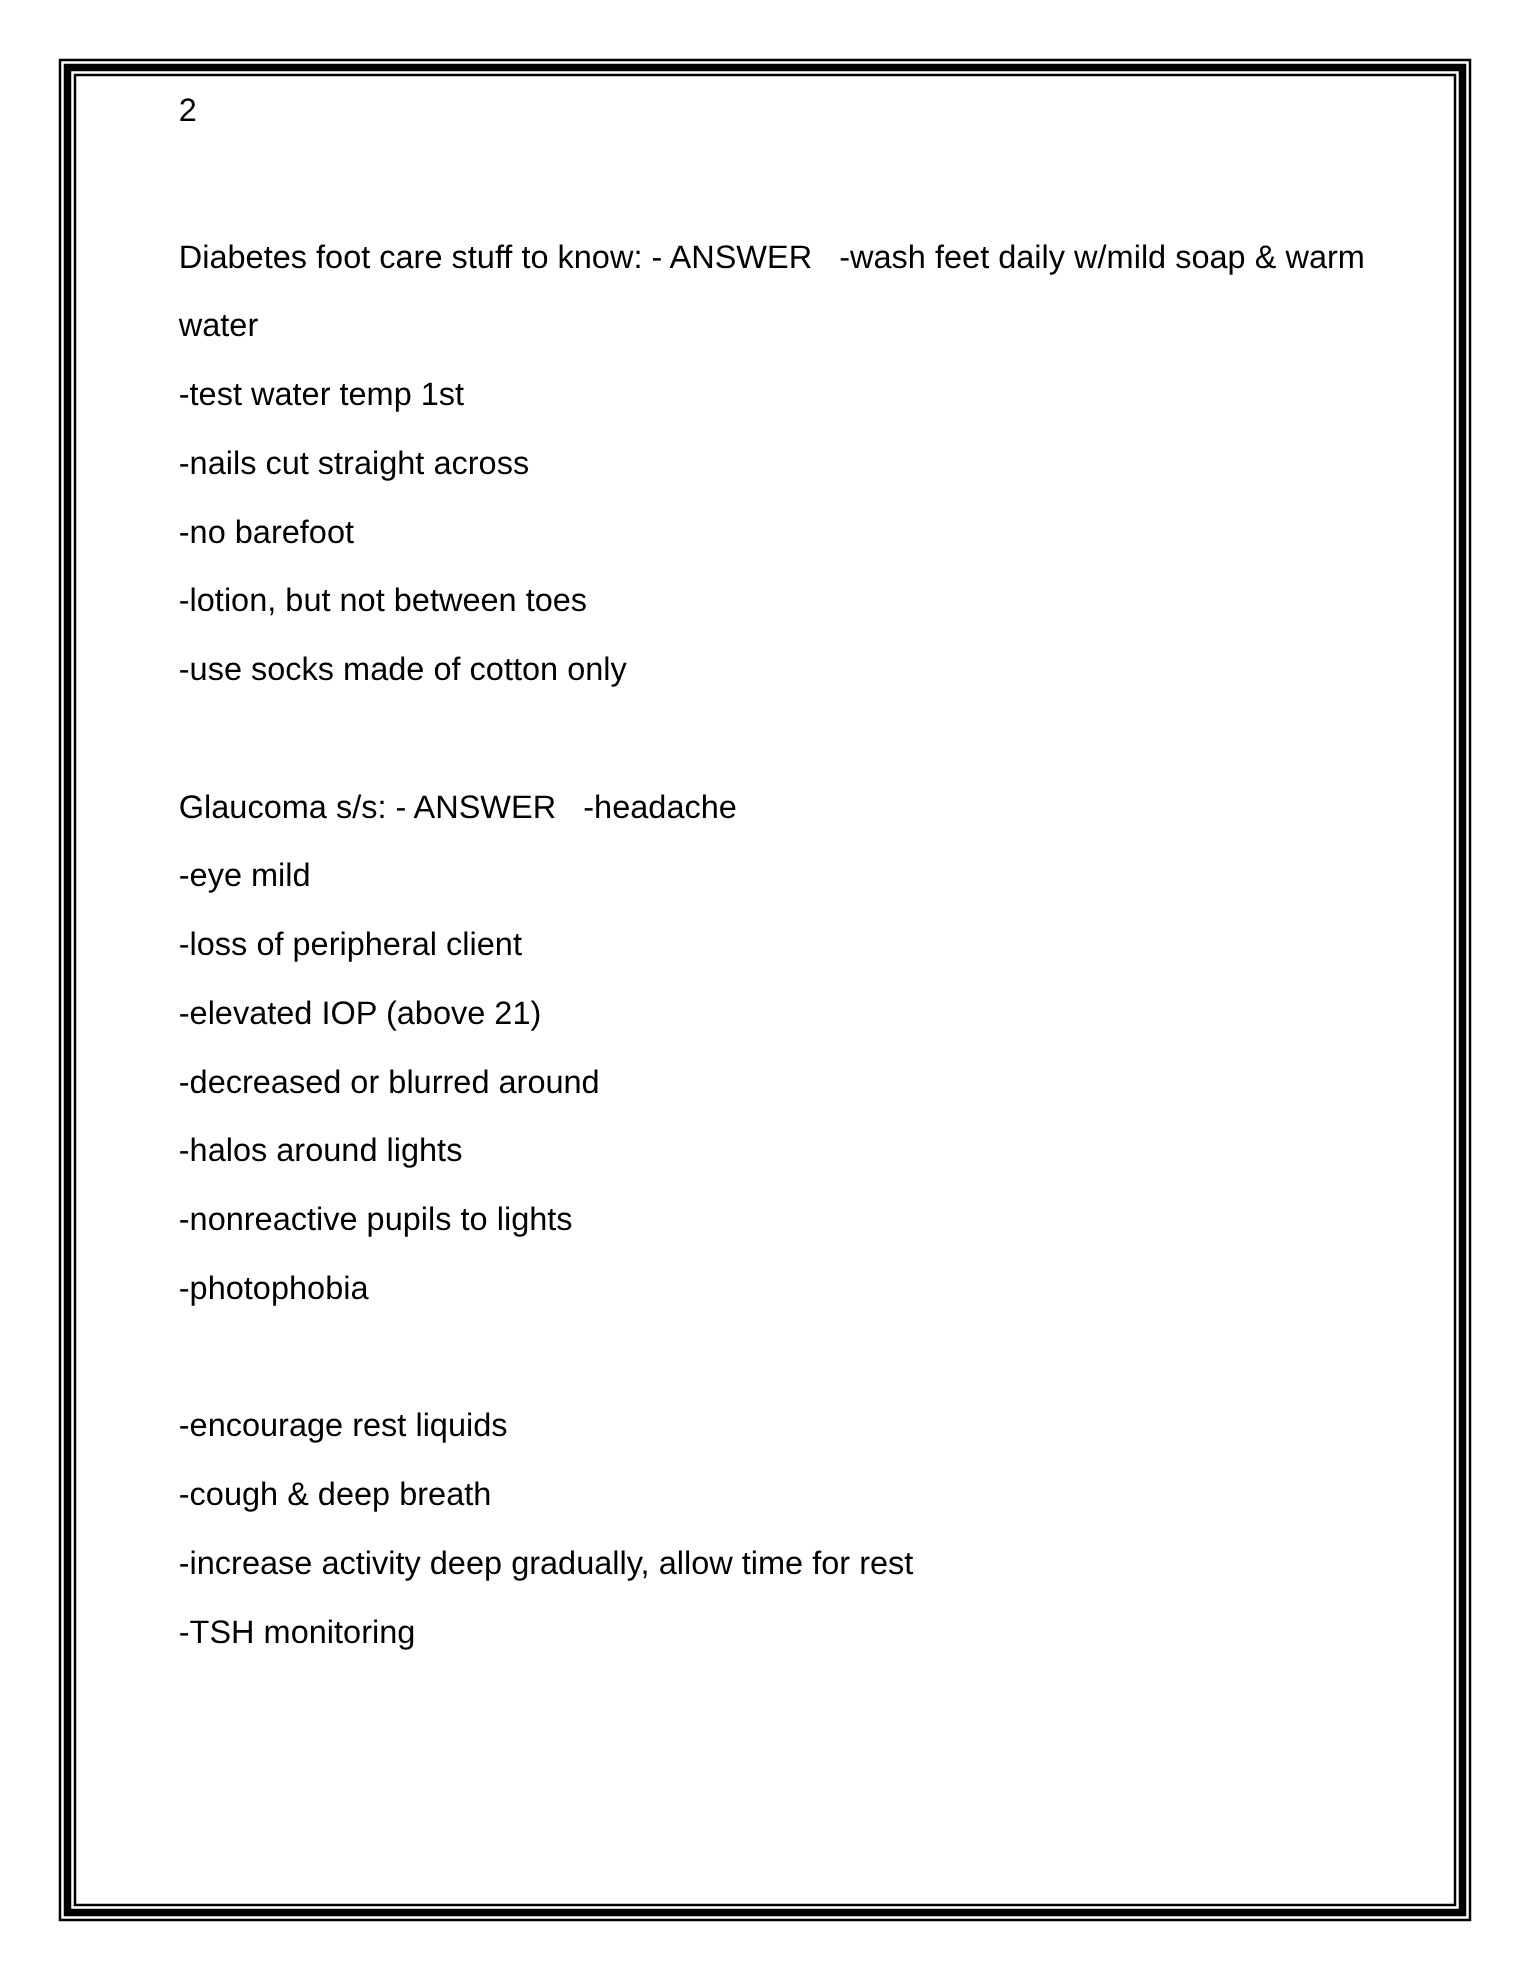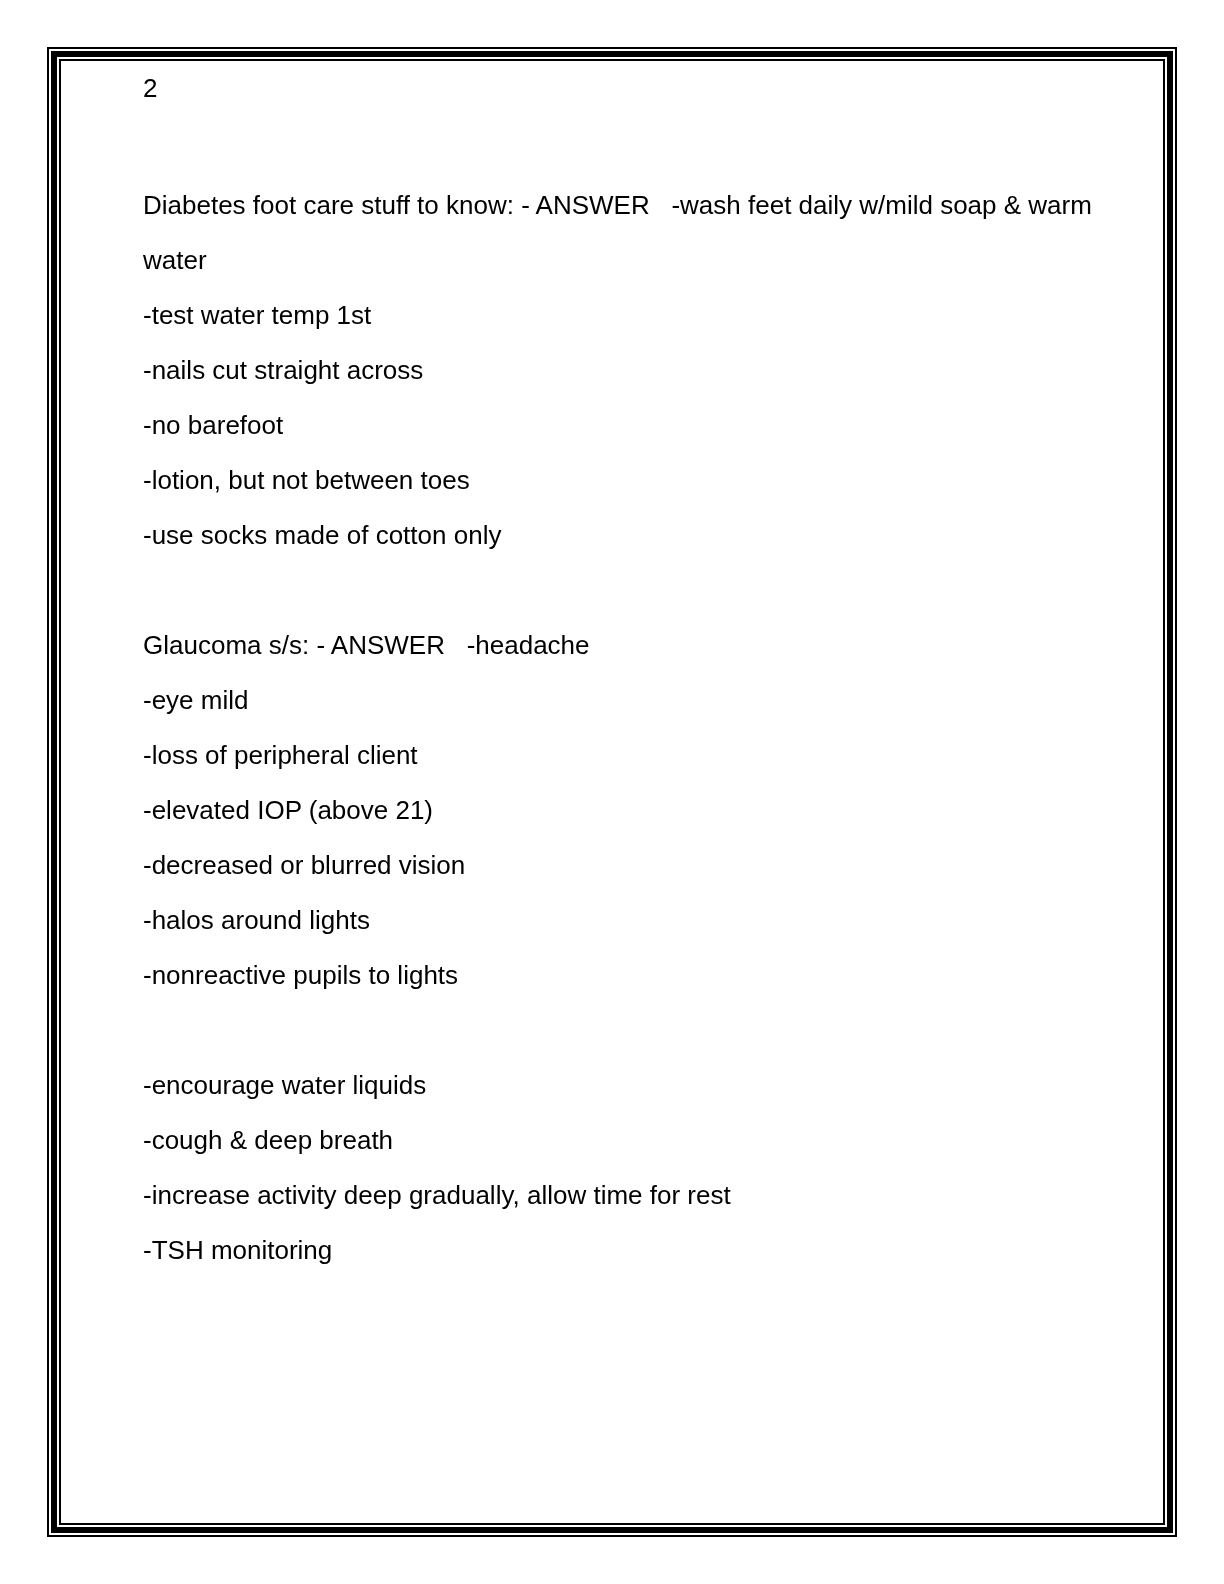--- a/index.html
+++ b/index.html
@@ -81,28 +81,29 @@
       <div class="line">-use socks made of cotton only</div>
     </div>
 
     <div class="section-gap"></div>
 
     <div>
       <div class="line">Glaucoma s/s: - ANSWER   -headache</div>
       <div class="line">-eye mild</div>
       <div class="line">-loss of peripheral client</div>
       <div class="line">-elevated IOP (above 21)</div>
-      <div class="line">-decreased or blurred vision</div>
+      <div class="line">-decreased or blurred around</div>
       <div class="line">-halos around lights</div>
       <div class="line">-nonreactive pupils to lights</div>
+      <div class="line">-photophobia</div>
     </div>
 
     <div class="section-gap"></div>
 
     <div>
-      <div class="line">-encourage water liquids</div>
+      <div class="line">-encourage rest liquids</div>
       <div class="line">-cough &amp; deep breath</div>
       <div class="line">-increase activity deep gradually, allow time for rest</div>
       <div class="line">-TSH monitoring</div>
     </div>
 
   </div>
 </div>
 
 </body></html>

